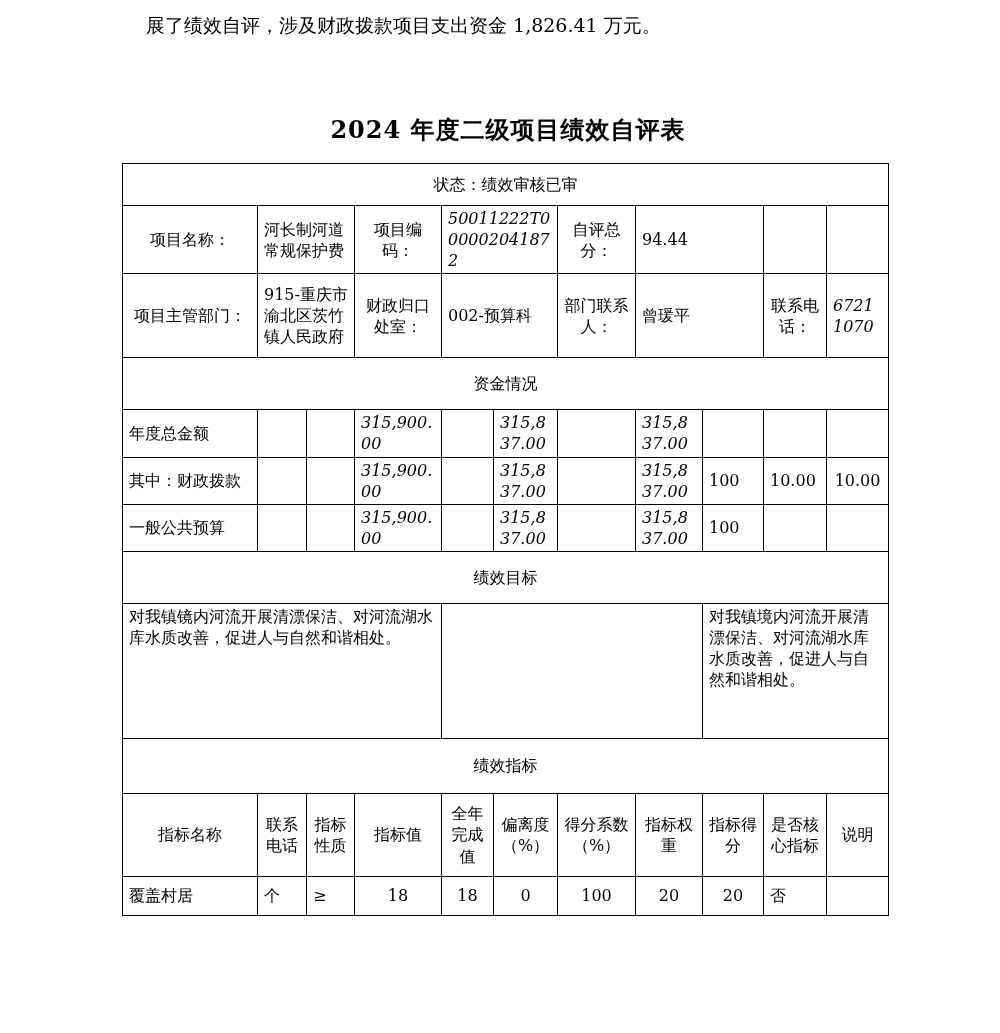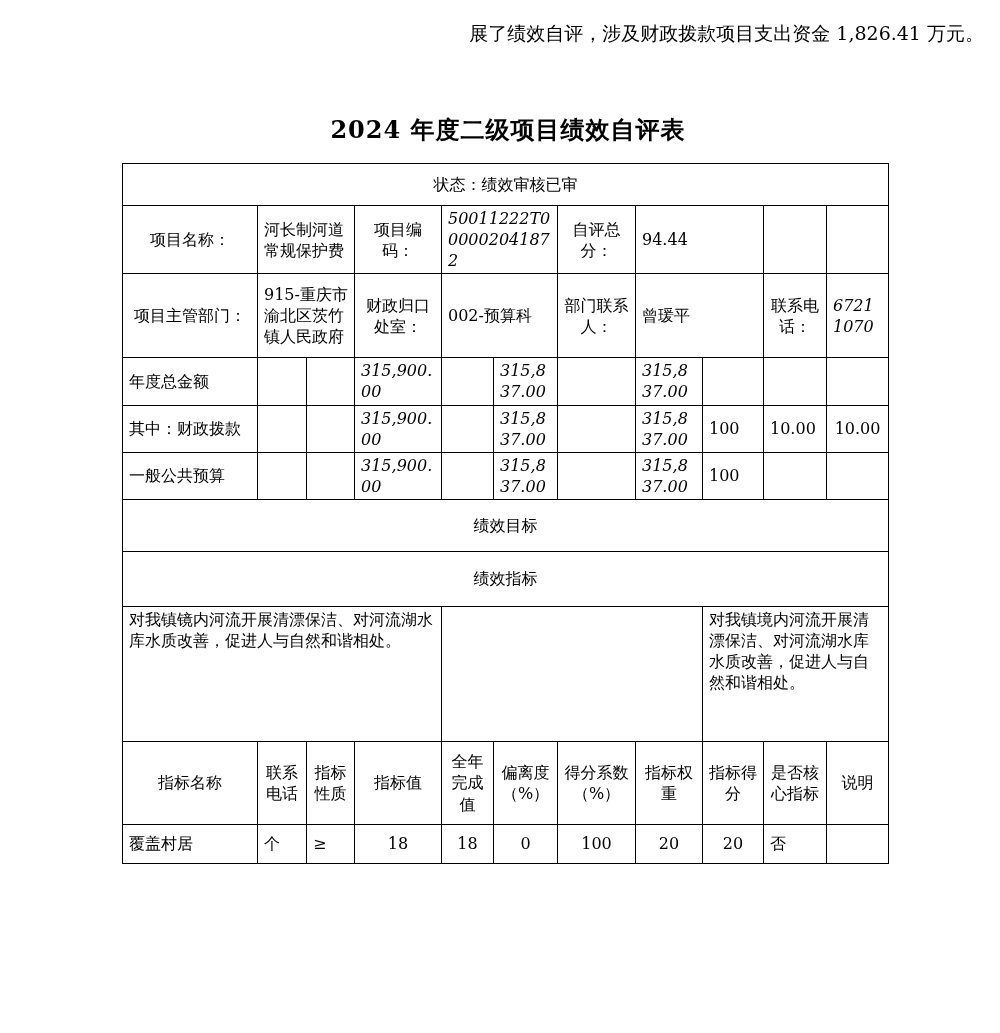--- a/index.html
+++ b/index.html
@@ -14,24 +14,24 @@
     width: 1000px;
     height: 1033px;
     background: #ffffff;
     overflow: hidden;
   }
   .intro {
     position: absolute;
     left: 138px;
     top: 4px;
     width: 830px;
-    margin: 16px;
+    margin: 8px;
     font-size: 19px;
     line-height: 1.4;
-    text-align: right;
+    text-align: left;
   }
   .doc-title {
     position: absolute;
     left: 0;
     top: 106px;
     width: 1000px;
     margin: 8px;
     font-size: 24px;
     font-weight: 700;
     text-align: center;
@@ -104,20 +104,23 @@
       <td class="al-r">项目主管部门：</td>
       <td colspan="2" class="al-l">915-重庆市渝北区茨竹镇人民政府</td>
       <td class="al-r">财政归口处室：</td>
       <td colspan="2" class="al-l">002-预算科</td>
       <td class="al-r">部门联系人：</td>
       <td colspan="2" class="al-l">曾瑗平</td>
       <td class="al-r">联系电话：</td>
       <td class="al-l brk">67211070</td>
     </tr>
 
+    <tr style="height:52px">
+      <td colspan="11" class="section-banner">资金情况</td>
+    </tr>
 
 
     <tr style="height:46px">
       <td class="al-l">年度总金额</td>
       <td></td>
       <td></td>
       <td class="al-l brk">315,900.00</td>
       <td></td>
       <td class="al-l brk">315,837.00</td>
       <td></td>
@@ -152,29 +155,29 @@
       <td class="al-l brk">315,837.00</td>
       <td class="al-l">100</td>
       <td class="al-l"></td>
       <td class="al-r"></td>
     </tr>
 
     <tr style="height:52px">
       <td colspan="11" class="section-banner">绩效目标</td>
     </tr>
 
-
-    <tr style="height:55px">
-      <td colspan="11" class="section-banner">绩效指标</td>
-    </tr>
 
     <tr style="height:135px">
       <td colspan="4" class="al-l va-t">对我镇镜内河流开展清漂保洁、对河流湖水库水质改善，促进人与自然和谐相处。</td>
       <td colspan="4" class="al-l va-t"></td>
       <td colspan="3" class="al-l va-t">对我镇境内河流开展清漂保洁、对河流湖水库水质改善，促进人与自然和谐相处。</td>
+    </tr>
+
+    <tr style="height:55px">
+      <td colspan="11" class="section-banner">绩效指标</td>
     </tr>
 
     <tr style="height:83px">
       <td class="al-c">指标名称</td>
       <td class="al-c">联系电话</td>
       <td class="al-c">指标性质</td>
       <td class="al-c">指标值</td>
       <td class="al-c">全年完成值</td>
       <td class="al-c">偏离度（%）</td>
       <td class="al-c">得分系数（%）</td>

